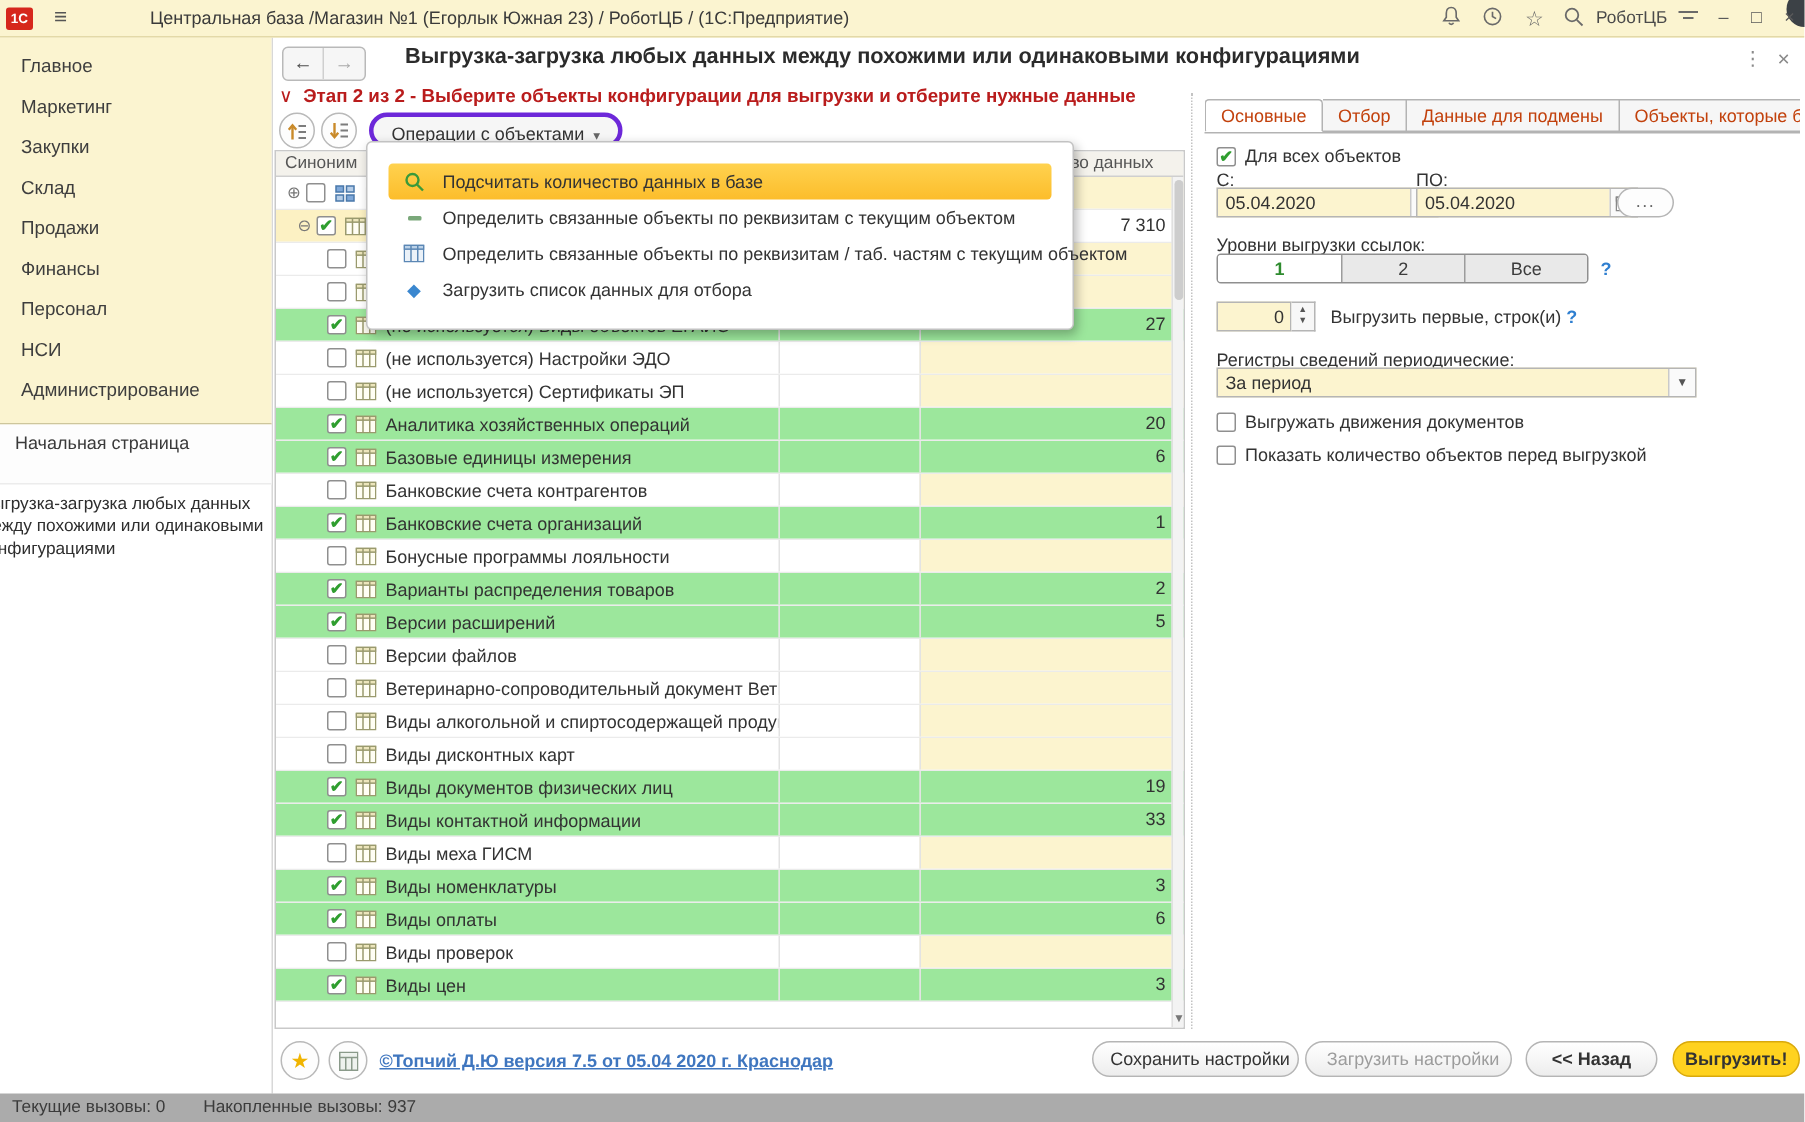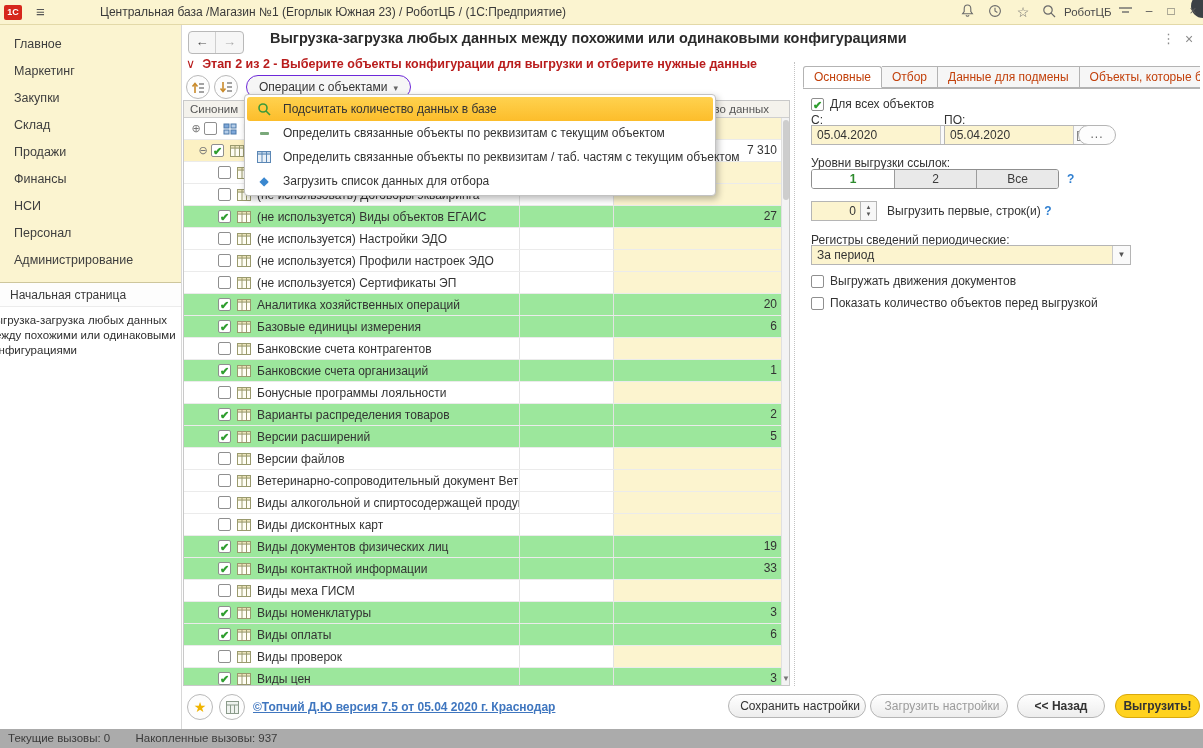--- a/index.html
+++ b/index.html
@@ -18,41 +18,41 @@
   .wbtn { position:absolute; top:3px; width:18px; height:18px; text-align:center; line-height:17px;
     color:#5a5a5a; font-size:12px; cursor:pointer; z-index:2; }
   .corner-circle { position:absolute; left:1191px; top:-6px; width:24px; height:24px; border-radius:50%;
     background:#3c4146; z-index:1; }
 
   
   .sidebar { position:absolute; left:0; top:25px; width:182px; height:704px; background:#fff;
     border-right:1px solid #d8d8d8; }
   .sections { background:#fbf4d0; border-bottom:1px solid #cdc69c; padding:6px 0 8px 0; }
   .section-item { height:27px; line-height:27px; padding-left:14px; font-size:12.5px; color:#3e3e3e; cursor:pointer; }
-  .home-item { height:24px; line-height:24px; padding-left:10px; font-size:12px; color:#3a3a3a;
+  .home-item { height:40px; line-height:24px; padding-left:10px; font-size:12px; color:#3a3a3a;
     border-bottom:1px solid #ececec; cursor:pointer; background:#fdfdfd; }
   .open-item { padding:6px 2px 6px 0; overflow:hidden; cursor:pointer; }
   .open-item span { display:block; margin-left:-13px; width:192px; font-size:11.5px; line-height:15px; color:#2e2e2e; }
 
   
   .nav-group { position:absolute; left:188px; top:31px; display:flex; border:1px solid #b9b9b9;
     border-radius:4px; overflow:hidden; background:#f6f6f6; z-index:2; }
   .nav-btn { width:27px; height:21px; text-align:center; line-height:20px; font-size:13px; cursor:pointer; }
   .nav-btn.back { color:#4d4d4d; border-right:1px solid #cfcfcf; }
   .nav-btn.fwd  { color:#ababab; }
   .form-title { position:absolute; left:270px; top:30px; font-size:14.5px; font-weight:bold; color:#2b2b2b; white-space:nowrap; }
   .dots { position:absolute; left:1162px; top:31px; color:#8a8a8a; font-size:13px; cursor:pointer; }
   .fclose { position:absolute; left:1185px; top:31px; color:#8a8a8a; font-size:14px; cursor:pointer; }
   .stage { position:absolute; left:186px; top:56px; font-size:12.5px; font-weight:bold; color:#b91c1c; white-space:nowrap; cursor:pointer; }
   .stage .chev { margin-right:7px; font-weight:normal; }
 
   
   .tool-btn { position:absolute; top:75px; width:24px; height:24px; border:1px solid #b9b9b9;
     border-radius:12px; background:#fdfdfd; cursor:pointer; display:flex; align-items:center; justify-content:center; }
-  .ops-btn { position:absolute; left:246px; top:75px; height:24px; border:1px solid #6d28d9; border-radius:12px;
+  .ops-btn { position:absolute; left:246px; top:75px; height:24px; border:3px solid #6d28d9; border-radius:12px;
     background:#f6f6f6; padding:0 12px; line-height:22px; font-size:12px; color:#333; cursor:pointer; }
   .ops-btn .caret { margin-left:6px; font-size:9px; color:#666; }
 
   
   .table { position:absolute; left:183px; top:100px; width:607px; height:586px;
     border:1px solid #c9c9c9; background:#fff; overflow:hidden; }
   .thead { height:17px; background:#f4f2ec; border-bottom:1px solid #cfcfcf; display:flex;
     font-size:11.5px; color:#555; }
   .th-name { width:335px; padding-left:6px; line-height:16px; }
   .th-mid { width:94px; border-left:1px solid #dcdcdc; }
@@ -72,21 +72,21 @@
     color:#2f9e2f; font-weight:bold; }
   .obj-ic { margin-right:6px; flex:0 0 14px; height:12px; }
   .lbl { font-size:12px; color:#333; }
   .vscroll { position:absolute; right:0; top:17px; bottom:0; width:8px; background:#f3f3f3; border-left:1px solid #e0e0e0; }
   .vthumb { position:absolute; left:1px; top:2px; width:6px; height:80px; background:#cdcdcd; border-radius:3px; }
   .sb-down { position:absolute; left:0; bottom:0; width:8px; height:12px; font-size:8px; color:#777; text-align:center; line-height:12px; }
 
   
   .menu { position:absolute; left:244px; top:94px; width:472px; background:#fff;
     border:1px solid #c2c2c2; border-radius:4px; box-shadow:2px 3px 7px rgba(0,0,0,0.28);
-    z-index:20; padding:2px; }
+    z-index:20; padding:14px; }
   .menu-item { height:24px; display:flex; align-items:center; padding:0 9px; font-size:12px;
     color:#333; white-space:nowrap; cursor:pointer; border-radius:3px; }
   .menu-item.hl { background:linear-gradient(#ffd24f,#fcbd2b); }
   .mi { width:16px; flex:0 0 16px; margin-right:11px; display:flex; align-items:center; justify-content:center; }
   .mi.diamond-icon { color:#3a87cf; font-size:12px; }
   .mi.minus-icon span { display:block; width:9px; height:3px; background:#7aa87a; border-radius:1px; }
 
   
   .rpanel { position:absolute; left:794px; top:62px; width:409px; height:624px;
     border-left:1px dotted #c3c3c3; background:#fff; }
@@ -182,22 +182,22 @@
 </div>
 
 <div class="sidebar">
   <div class="sections">
       <div class="section-item">Главное</div>
       <div class="section-item">Маркетинг</div>
       <div class="section-item">Закупки</div>
       <div class="section-item">Склад</div>
       <div class="section-item">Продажи</div>
       <div class="section-item">Финансы</div>
+      <div class="section-item">Персонал</div>
       <div class="section-item">НСИ</div>
-      <div class="section-item">Персонал</div>
       <div class="section-item">Администрирование</div>
     </div>
   <div class="home-item">Начальная страница</div>
   <div class="open-item">
     <span>Выгрузка-загрузка любых данных между похожими или одинаковыми конфигурациями</span>
   </div>
 </div>
 
 <div class="nav-group">
   <div class="nav-btn back">←</div>
@@ -318,35 +318,20 @@
         <div class="c1" style="padding-left: 18px;">
           <span class="exp"></span>
           <span class="cb"></span>
           <span class="obj-ic"><svg width="14" height="12" viewBox="0 0 14 12">
               <rect x="0.5" y="0.5" width="13" height="11" fill="#fffef4" stroke="#9a9a6e"></rect>
               <rect x="0.5" y="0.5" width="13" height="2.6" fill="#ece5bb" stroke="#9a9a6e"></rect>
               <line x1="5" y1="0.5" x2="5" y2="11.5" stroke="#9a9a6e"></line>
               <line x1="9.5" y1="0.5" x2="9.5" y2="11.5" stroke="#9a9a6e"></line>
             </svg></span>
           <span class="lbl">(не используется) Настройки ЭДО</span>
-        </div>
-        <div class="c2"></div>
-        <div class="c3"></div>
-      </div>
-      <div class="trow">
-        <div class="c1" style="padding-left: 18px;">
-          <span class="exp"></span>
-          <span class="cb"></span>
-          <span class="obj-ic"><svg width="14" height="12" viewBox="0 0 14 12">
-              <rect x="0.5" y="0.5" width="13" height="11" fill="#fffef4" stroke="#9a9a6e"></rect>
-              <rect x="0.5" y="0.5" width="13" height="2.6" fill="#ece5bb" stroke="#9a9a6e"></rect>
-              <line x1="5" y1="0.5" x2="5" y2="11.5" stroke="#9a9a6e"></line>
-              <line x1="9.5" y1="0.5" x2="9.5" y2="11.5" stroke="#9a9a6e"></line>
-            </svg></span>
-          <span class="lbl">(не используется) Профили настроек ЭДО</span>
         </div>
         <div class="c2"></div>
         <div class="c3"></div>
       </div>
       <div class="trow">
         <div class="c1" style="padding-left: 18px;">
           <span class="exp"></span>
           <span class="cb"></span>
           <span class="obj-ic"><svg width="14" height="12" viewBox="0 0 14 12">
               <rect x="0.5" y="0.5" width="13" height="11" fill="#fffef4" stroke="#9a9a6e"></rect>

